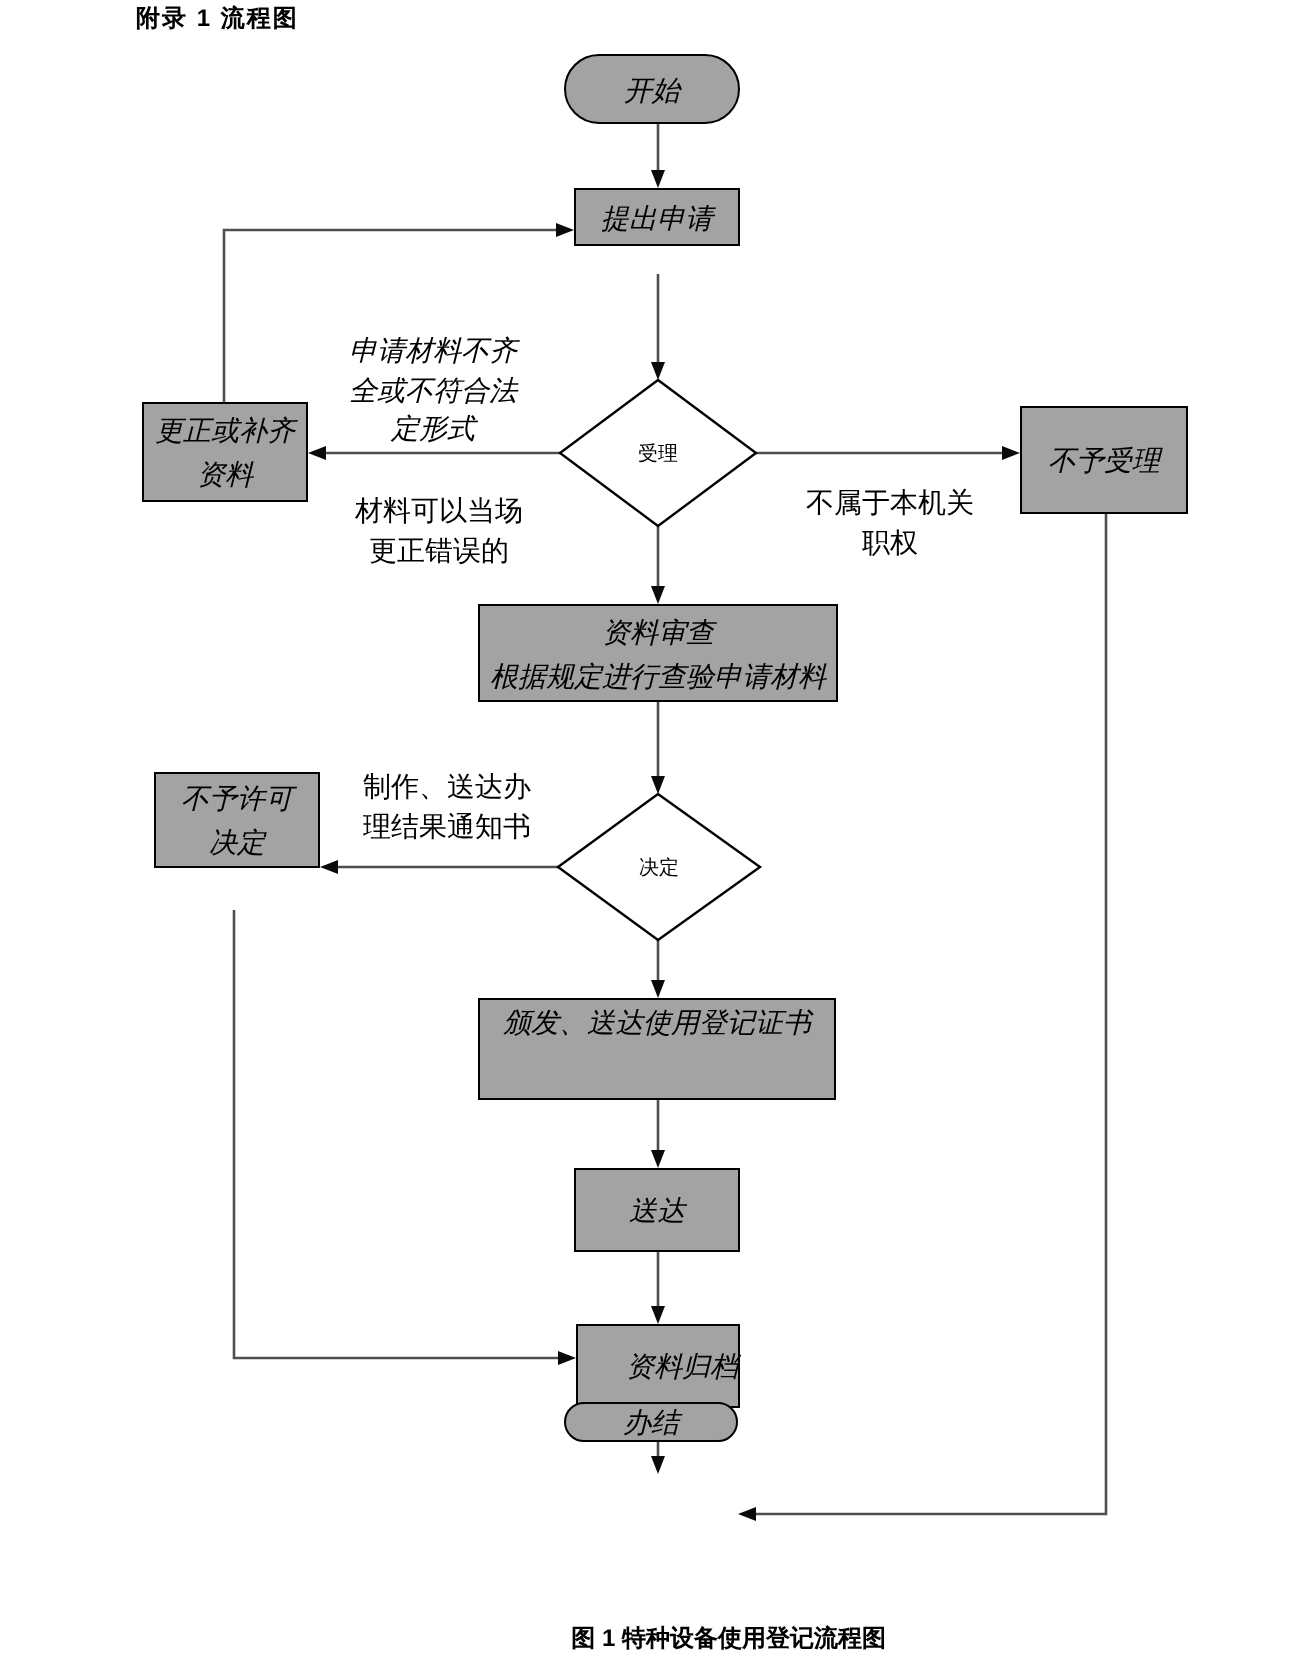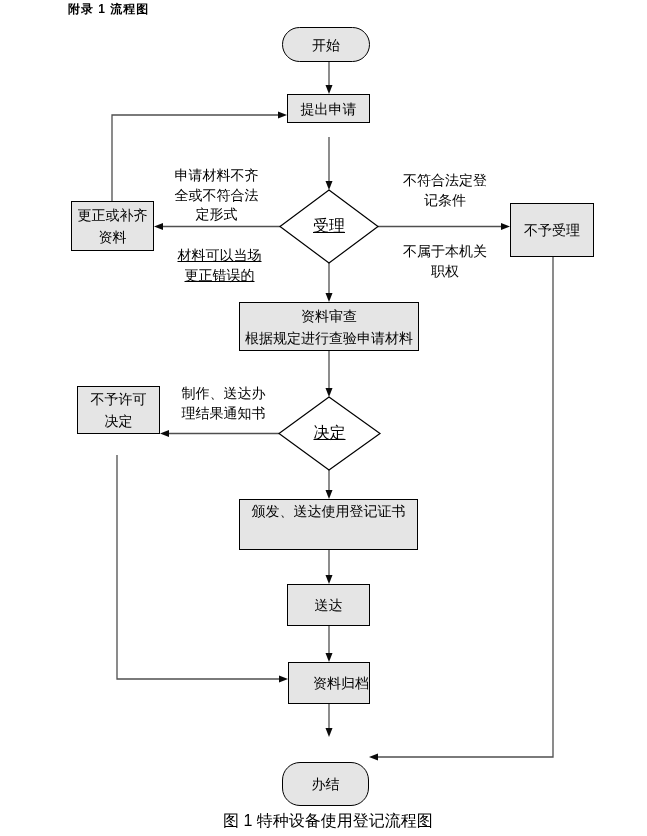--- a/index.html
+++ b/index.html
@@ -22,56 +22,56 @@
     white-space: pre;
   }
   .connector-layer {
     position: absolute;
     left: 0; top: 0;
   }
   .node {
     position: absolute;
     box-sizing: border-box;
     border: 1px solid #000000;
-    background: #e5e5e5;
+    background: #a3a3a3;
     display: flex;
     align-items: center;
     justify-content: center;
     text-align: center;
     font-size: 14px;
     line-height: 22px;
     white-space: pre-line;
+    font-style: italic;
   }
   .stadium { border-radius: 18px; }
   .top-aligned { align-items: flex-start; padding-top: 0; }
   .diamond-label {
     position: absolute;
     border: none;
     background: transparent;
     display: flex;
     align-items: center;
     justify-content: center;
     text-align: left;
-    font-size: 16px;
-    text-decoration: underline;
+    font-size: 10px;
   }
   .edge-label {
     position: absolute;
     text-align: center;
     font-size: 14px;
     line-height: 19.5px;
     white-space: pre-line;
   }
   .figure-caption {
     position: absolute;
     left: 223px; top: 811px;
     width: 220px;
-    text-align: left;
-    font-size: 16px;
-    font-weight: 400;
+    text-align: right;
+    font-size: 12px;
+    font-weight: 700;
   }
 </style>
 </head>
 <body>
 
 <div class="page">
 
   <h1 class="doc-title">附录 1 流程图</h1>
 
   <svg class="connector-layer" width="647" height="836" viewBox="0 0 647 836" stroke="#4f4f4f" stroke-width="1.3" fill="none">
@@ -168,31 +168,29 @@
 
   <div class="node" style="left:77px; top:386px; width:83px; height:48px;">不予许可
 决定</div>
 
   <div class="node top-aligned" style="left:239px; top:499px; width:179px; height:51px;">颁发、送达使用登记证书</div>
 
   <div class="node" style="left:287px; top:584px; width:83px; height:42px;">送达</div>
 
   <div class="node" style="left:288px; top:662px; width:82px; height:42px;padding-left:24px;">资料归档</div>
 
-  <div class="node stadium" style="left:282px; top:762px; width:87px; height:44px;">办结</div>
+  <div class="node stadium" style="left:282px; top:701px; width:87px; height:20px;">办结</div>
 
-  <div class="edge-label" style="left:156px; top:166px; width:121px;">申请材料不齐
+  <div class="edge-label" style="left:156px; top:166px; width:121px;font-style:italic;">申请材料不齐
 全或不符合法
 定形式</div>
 
-  <div class="edge-label" style="left:159px; top:246px; width:121px;text-decoration:underline;">材料可以当场
+  <div class="edge-label" style="left:159px; top:246px; width:121px;">材料可以当场
 更正错误的</div>
 
-  <div class="edge-label" style="left:385px; top:171px; width:120px;">不符合法定登
-记条件</div>
 
   <div class="edge-label" style="left:385px; top:242px; width:120px;">不属于本机关
 职权</div>
 
   <div class="edge-label" style="left:163px; top:384px; width:121px;">制作、送达办
 理结果通知书</div>
 
   <div class="figure-caption">图 1 特种设备使用登记流程图</div>
 
 </div>

